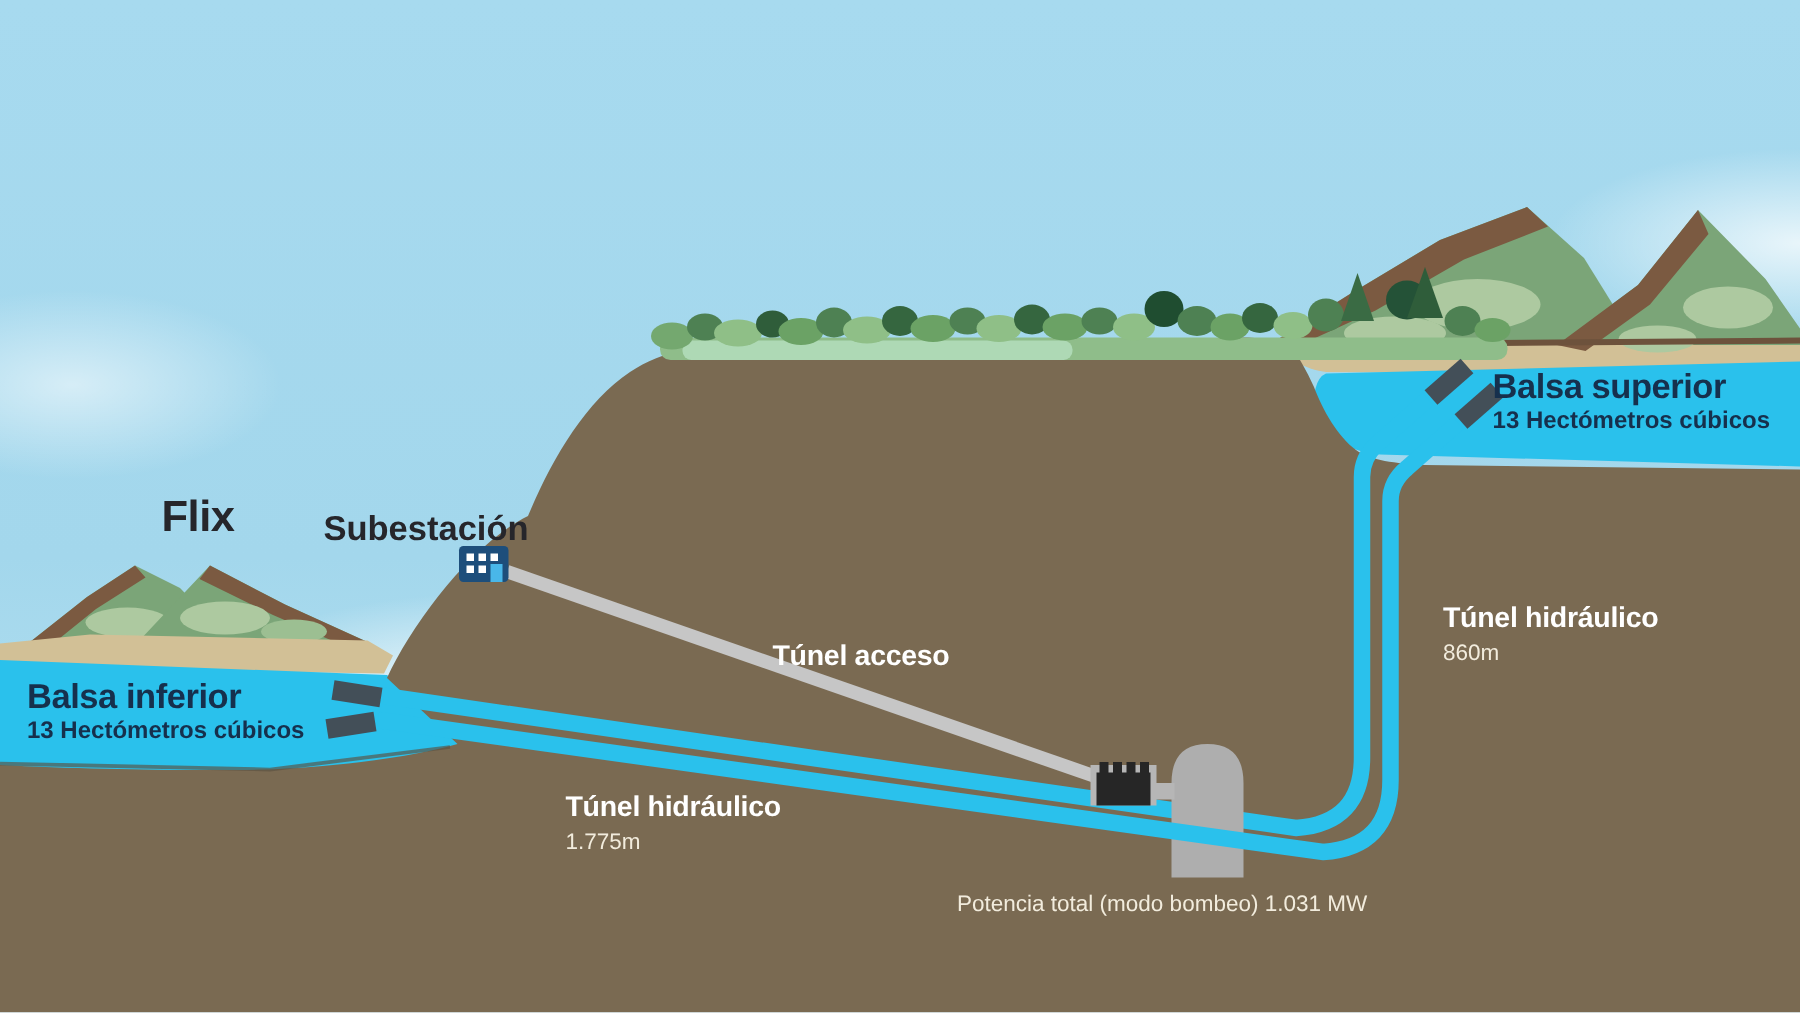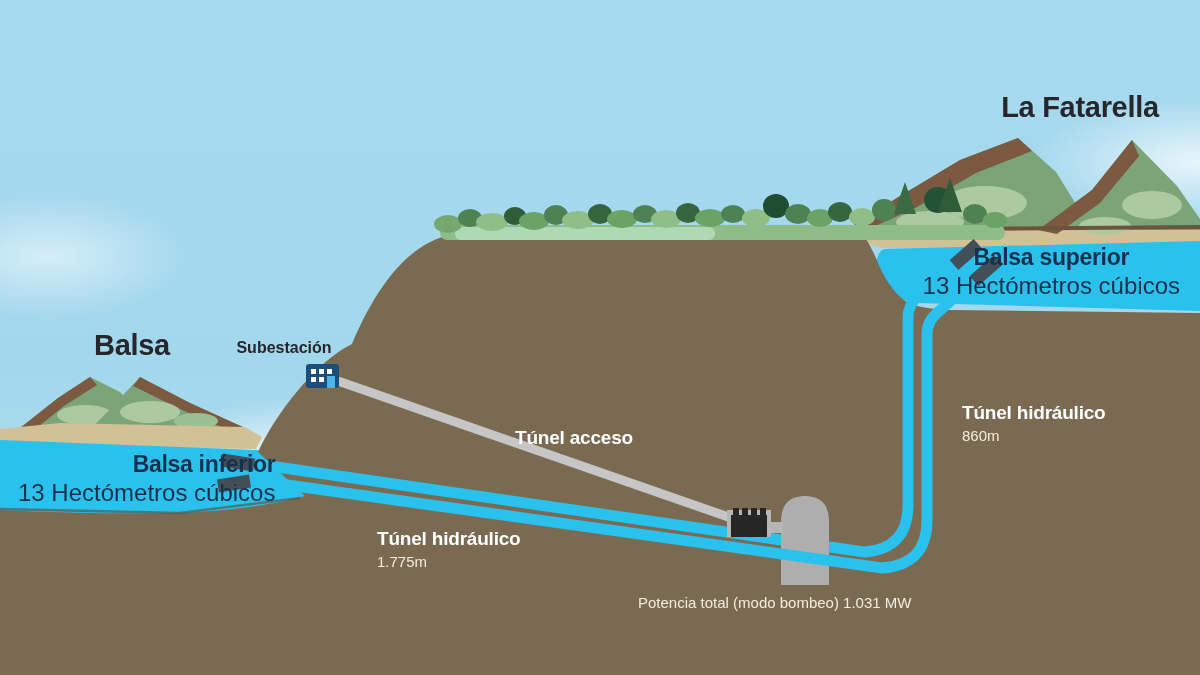--- a/index.html
+++ b/index.html
@@ -10,27 +10,27 @@
       radial-gradient(ellipse 280px 110px at 27% 70%, rgba(255,255,255,.95), rgba(255,255,255,0) 70%),
       radial-gradient(ellipse 320px 150px at 60% 88%, rgba(255,255,255,.9), rgba(255,255,255,0) 72%),
       radial-gradient(ellipse 300px 140px at 88% 62%, rgba(255,255,255,.85), rgba(255,255,255,0) 70%),
       radial-gradient(ellipse 240px 90px at 100% 24%, rgba(255,255,255,.75), rgba(255,255,255,0) 70%),
       radial-gradient(ellipse 200px 90px at 4% 38%, rgba(255,255,255,.55), rgba(255,255,255,0) 70%),
       linear-gradient(180deg,#a7daef 0%,#a3d7ec 55%,#bce5f3 100%);
   }
   .art{position:absolute;left:0;top:0;}
   .lbl{position:absolute;white-space:nowrap;line-height:1.15;}
   .big-dark{font-size:29px;font-weight:bold;color:#26262b;transform:translateX(-50%);letter-spacing:-.3px;}
-  .sub-dark{font-size:16px;font-weight:bold;color:#26262b;transform:translateX(-50%);}
+  .sub-dark{font-size:23px;font-weight:bold;color:#26262b;transform:translateX(-50%);}
   .navy-title{font-size:23px;font-weight:bold;color:#16304d;letter-spacing:-.3px;}
-  .navy-sub{font-size:24px;color:#16304d;margin-top:2px;}
+  .navy-sub{font-size:16px;color:#16304d;margin-top:2px;font-weight:bold;}
   .white-bold{font-size:19px;font-weight:bold;color:#ffffff;letter-spacing:-.2px;}
   .cream{font-size:15px;color:#f2ecdd;}
   .caverna-lbl{text-align:center;transform:translateX(-50%);line-height:22px;}
-  .balsa-sup{text-align:center;}
+  .balsa-sup{text-align:left;}
   .potencia{line-height:25px;}
   .th-len{margin-top:3px;}
 </style>
 </head>
 <body>
 
 <div class="stage">
 
   <svg class="art" width="1200" height="675" viewBox="0 0 1200 675">
 
@@ -135,30 +135,29 @@
       <rect x="306" y="364" width="33" height="24" rx="3" fill="#1d4e7b"></rect>
       <rect x="311" y="369" width="5" height="5" fill="#ffffff"></rect>
       <rect x="319" y="369" width="5" height="5" fill="#ffffff"></rect>
       <rect x="327" y="369" width="5" height="5" fill="#ffffff"></rect>
       <rect x="311" y="377" width="5" height="5" fill="#ffffff"></rect>
       <rect x="319" y="377" width="5" height="5" fill="#ffffff"></rect>
       <rect x="327" y="376" width="8" height="12" fill="#49b7e9"></rect>
     </g>
   </svg>
 
-  <div class="lbl big-dark" style="left:1080px;top:91px;">La Fatarella</div>
-  <div class="lbl big-dark" style="left:132px;top:329px;">Balsa</div>
+  <div class="lbl big-dark" style="left:132px;top:329px;">Flix</div>
   <div class="lbl sub-dark" style="left:284px;top:339px;">Subestación</div>
 
   <div class="lbl balsa-sup" style="right:20px;top:244px;">
     <div class="navy-title">Balsa superior</div>
     <div class="navy-sub">13 Hectómetros cúbicos</div>
   </div>
 
-  <div class="lbl" style="left:18px;top:451px;text-align:right;">
+  <div class="lbl" style="left:18px;top:451px;">
     <div class="navy-title">Balsa inferior</div>
     <div class="navy-sub">13 Hectómetros cúbicos</div>
   </div>
 
   <div class="lbl white-bold" style="left:515px;top:427px;">Túnel acceso</div>
 
   <div class="lbl" style="left:962px;top:402px;">
     <div class="white-bold">Túnel hidráulico</div>
     <div class="cream th-len">860m</div>
   </div>

